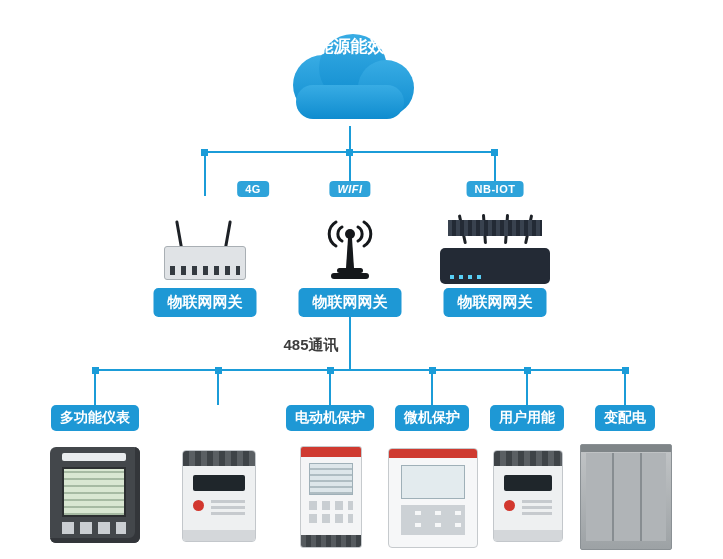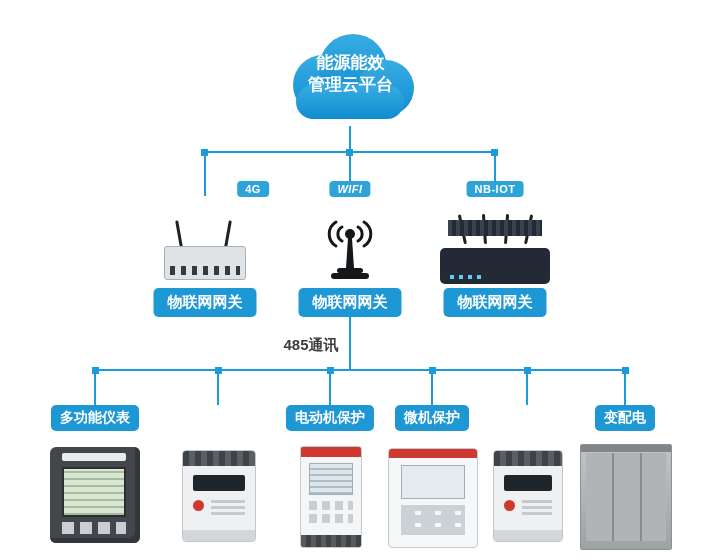--- a/index.html
+++ b/index.html
@@ -25,21 +25,21 @@
   }
   .tag.gw{font-size:15px;padding:5px 14px;}
   .tag.dev{font-size:14px;padding:4px 9px;}
   .bus-label{
     position:absolute;transform:translate(-50%,-50%);
     color:var(--bus_text,#3d3d3d);font-size:15px;font-weight:bold;white-space:nowrap;
   }
   
   .cloud-wrap{position:absolute;left:278px;top:30px;width:145px;height:100px;}
   .cloud-text{
-    position:absolute;left:278px;top:52px;width:145px;text-align:center;
+    position:absolute;left:278px;top:36px;width:145px;text-align:center;
     color:#fff;font-weight:bold;font-size:17px;line-height:22px;
   }
   
   .art{position:absolute;}
   .art *{position:absolute;}
   
   .ant{width:3px;background:#1d2126;border-radius:2px;top:0;transform-origin:bottom center;}
   .router-l .ant{height:28px;}
   .router-l .a1{left:20px;transform:rotate(-10deg);}
   .router-l .a2{left:64px;transform:rotate(10deg);}
@@ -113,21 +113,20 @@
       <g fill="url(#cg)">
         <circle cx="45" cy="55" r="30"></circle>
         <circle cx="75" cy="38" r="34"></circle>
         <circle cx="108" cy="58" r="28"></circle>
         <rect x="18" y="55" width="108" height="34" rx="17"></rect>
       </g>
     </svg>
   </div>
   <div class="cloud-text">
     <div>能源能效</div>
-    <div>管理云平台</div>
   </div>
 
   <div class="line v" style="left:349px;top:126px;height:27px;"></div>
   <div class="line h" style="left:204px;top:151px;width:293px;"></div>
   <div class="node" style="left:201px;top:149px;"></div>
   <div class="node" style="left:346px;top:149px;"></div>
   <div class="node" style="left:491px;top:149px;"></div>
 
   <div class="line v" style="left:204px;top:153px;height:43px;"></div>
   <div class="line v" style="left:349px;top:153px;height:43px;"></div>
@@ -187,20 +186,21 @@
   <div class="line v" style="left:94px;top:371px;height:34px;"></div>
   <div class="line v" style="left:217px;top:371px;height:34px;"></div>
   <div class="line v" style="left:329px;top:371px;height:34px;"></div>
   <div class="line v" style="left:431px;top:371px;height:34px;"></div>
   <div class="line v" style="left:526px;top:371px;height:34px;"></div>
   <div class="line v" style="left:624px;top:371px;height:34px;"></div>
 
   <div class="tag dev" style="left:95px;top:405px;">多功能仪表</div>
   <div class="tag dev" style="left:432px;top:405px;">微机保护</div>
   <div class="tag dev" style="left:330px;top:405px;">电动机保护</div>
+  <div class="tag dev" style="left:527px;top:405px;">用户用能</div>
   <div class="tag dev" style="left:625px;top:405px;">变配电</div>
 
   <div class="art meter1" style="left:50px;top:447px;width:90px;height:96px;">
     <div class="brand"></div>
     <div class="screen"></div>
     <div class="keys"></div>
   </div>
 
   <div class="art dinm" style="left:182px;top:450px;width:72px;height:90px;">
     <div class="term"></div>

